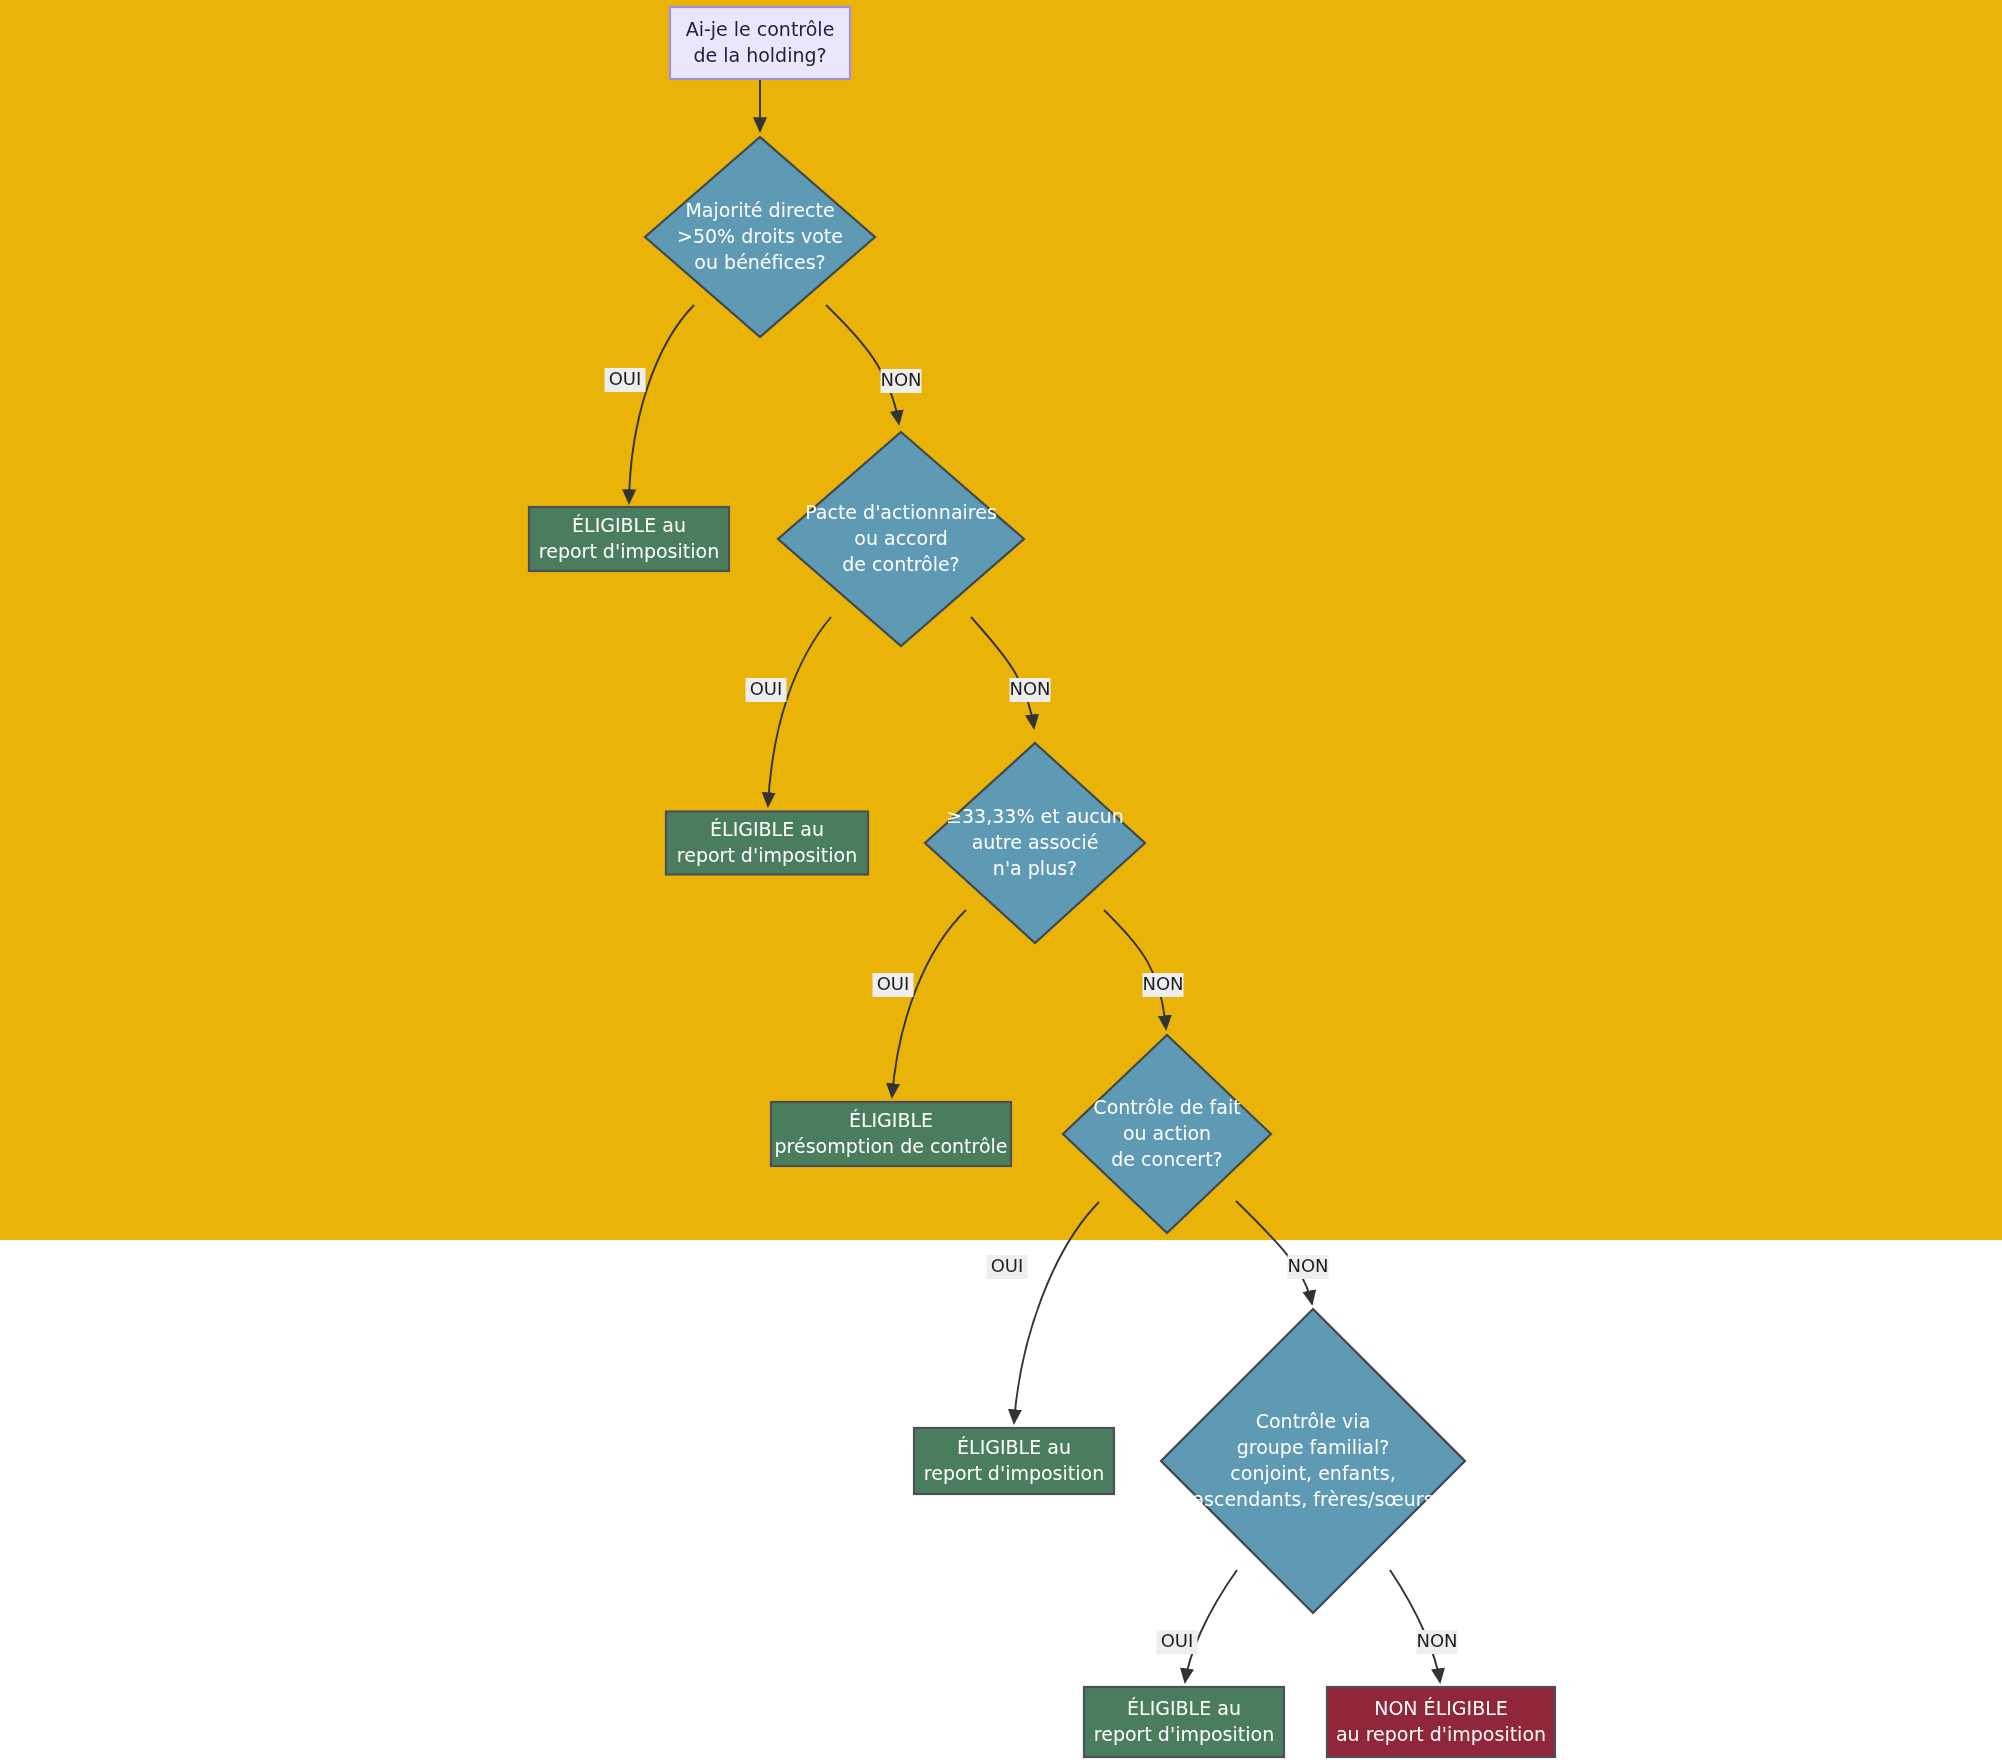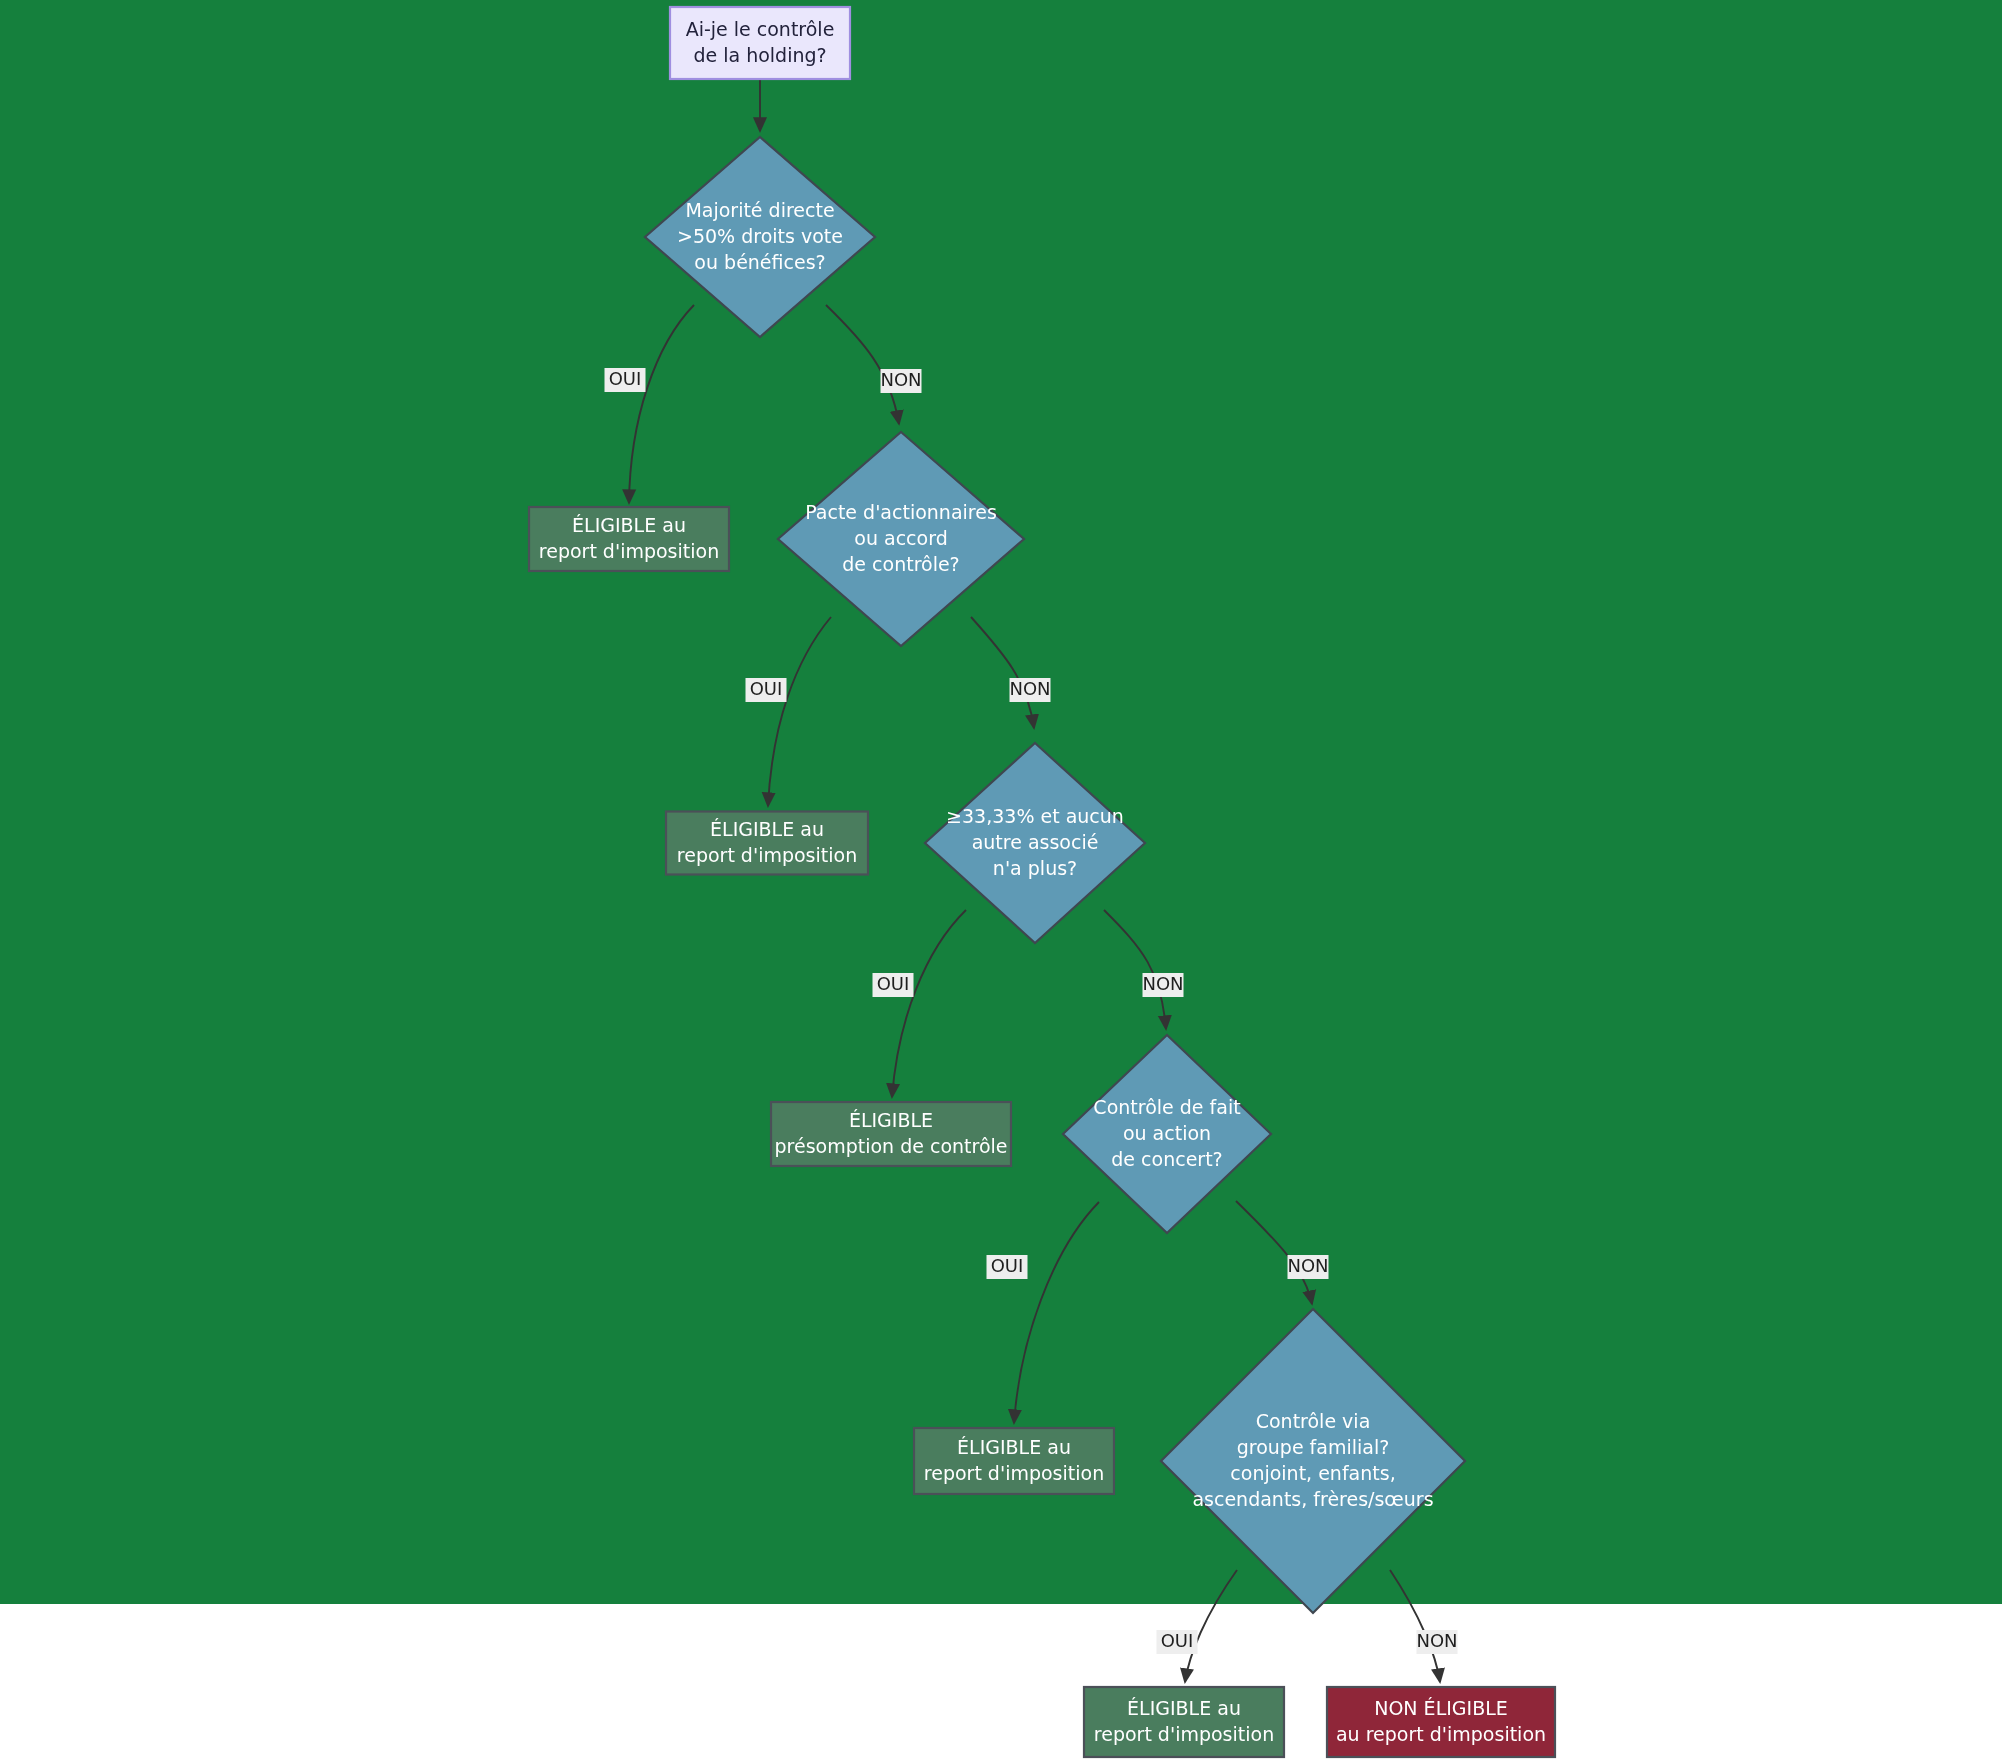--- a/index.html
+++ b/index.html
@@ -9,22 +9,22 @@
   }
   body {
     width: 2002px;
     height: 1764px;
     font-family: "DejaVu Sans", sans-serif;
     overflow: hidden;
   }
   #flowchart-root {
     position: relative;
     width: 2002px;
-    height: 1604px;
-    background: #15803d;
+    height: 1240px;
+    background: #eab308;
   }
   svg.diagram {
     display: block;
     width: 2002px;
     height: 1764px;
   }
   .node-shape {
     stroke: #3f3f46;
     stroke-width: 2.2;
   }

